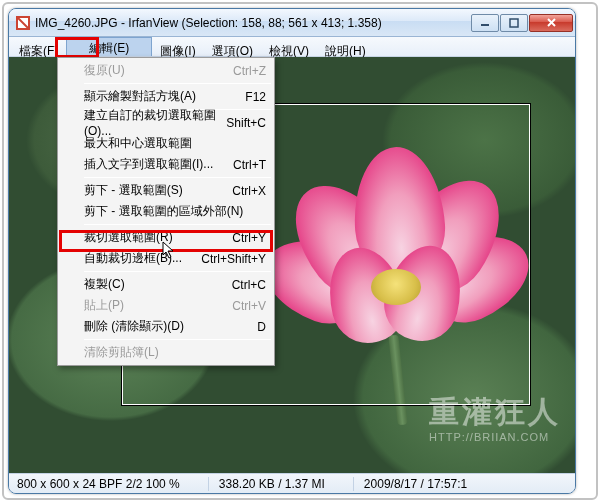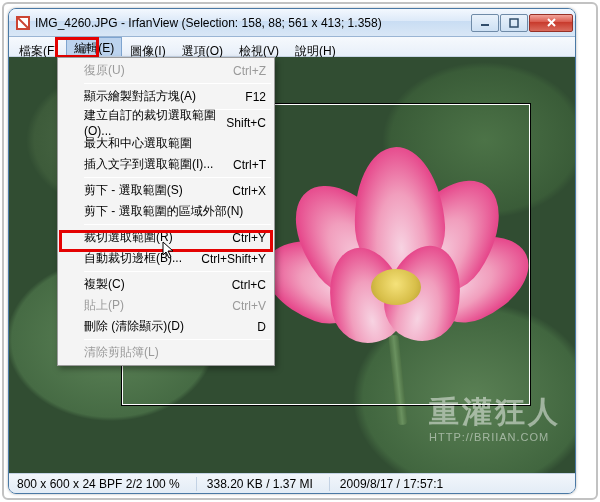--- a/index.html
+++ b/index.html
@@ -7,21 +7,21 @@
 .outer{border:2px solid #c2c2c2;border-radius:6px;width:596px;height:498px;margin:2px;background:#fff;position:relative}
 .window{position:absolute;left:4px;top:4px;width:568px;height:486px;border:1px solid #4a79a5;border-radius:8px;box-shadow:0 0 3px rgba(0,0,0,.3);overflow:hidden;background:linear-gradient(#dfeaf7,#cfe0f2)}
 .titlebar{height:28px;background:linear-gradient(#f3f8fe,#dce9f8 45%,#c9ddf3 46%,#d9e7f6);display:flex;align-items:center;padding:0 2px 0 6px;border-bottom:1px solid #9ab5d4}
 .appicon{width:16px;height:16px;display:flex;align-items:center;justify-content:center;margin-right:4px}
 .title{flex:1;color:#000;white-space:nowrap;overflow:hidden}
 .winbtns{display:flex;gap:1px}
 .winbtn{width:28px;height:18px;border:1px solid #6f8ba8;border-radius:2px;background:linear-gradient(#e9f2fb,#cde0f3);display:flex;align-items:center;justify-content:center;color:#314d6b}
 .winbtn.close{width:44px;background:linear-gradient(#f2a49b,#d9574a 45%,#c83b2d 46%,#da6b5d);border-color:#963127;color:#fff}
 .menubar{height:20px;background:linear-gradient(#f6f9fd,#e7eff9);display:flex;align-items:stretch;border-bottom:1px solid #c7d5e6;padding-left:2px}
 .menuitem{padding:6px 8px;color:#000;cursor:default}
-.menuitem.open{background:#bcd3ee;border:1px solid #7ea4cf;border-bottom:none;padding:2px 7px}
+.menuitem.open{background:#bcd3ee;border:1px solid #7ea4cf;border-bottom:none;padding:2px 22px}
 .red-box{border:3px solid #e40202;position:absolute;pointer-events:none}
 .canvas{position:absolute;left:0;top:48px;right:0;bottom:20px;background:#3b5a3e;overflow:hidden}
 .leaves{position:absolute;inset:0;background:
  radial-gradient(ellipse 180px 140px at 18% 68%,#5c8357 0%,#466b44 55%,transparent 58%),
  radial-gradient(ellipse 200px 160px at 82% 82%,#5a8054 0%,#41663f 55%,transparent 60%),
  radial-gradient(ellipse 170px 130px at 84% 20%,#4c7347 0%,#3a5c38 55%,transparent 60%),
  radial-gradient(ellipse 160px 120px at 20% 20%,#516f4c 0%,#3d5b3a 55%,transparent 60%),
  #314d32}
 .flower{position:absolute;left:260px;top:80px;width:260px;height:230px}
 .petal{position:absolute;border-radius:50% 50% 48% 48%/62% 62% 38% 38%;background:radial-gradient(ellipse at 50% 78%,#f7d3e2 0%,#f19ebd 38%,#e6498c 72%,#d32d77 100%)}
@@ -35,21 +35,21 @@
 .center{position:absolute;left:102px;top:132px;width:50px;height:36px;border-radius:50%;background:radial-gradient(circle at 50% 42%,#f5e27a 0%,#d8bf4a 60%,#b59a2f 100%)}
 .stem{position:absolute;left:124px;top:198px;width:10px;height:90px;background:linear-gradient(90deg,#4d7145,#6a915f,#4d7145);transform:rotate(-6deg);border-radius:4px}
 .sel{position:absolute;border:1px solid #000;outline:1px solid #fff;outline-offset:-2px}
 .dropdown{position:absolute;left:48px;top:48px;width:218px;background:#f4f4f4;border:1px solid #9c9c9c;box-shadow:2px 3px 6px rgba(0,0,0,.35);padding:2px}
 .dd-item{display:flex;align-items:center;height:21px;padding:0 6px 0 24px;color:#000;position:relative}
 .dd-item .sc{margin-left:auto;color:#000}
 .dd-item.dis{color:#9a9a9a}
 .dd-item.dis .sc{color:#9a9a9a}
 .dd-sep{height:1px;background:#c8c8c8;margin:2px 1px 2px 24px;border-bottom:1px solid #fff}
 .cursor{position:absolute;pointer-events:none}
-.statusbar{position:absolute;left:0;right:0;bottom:0;height:20px;background:linear-gradient(#f2f6fb,#e3ecf6);border-top:1px solid #c3d2e4;display:flex;align-items:center;gap:16px;padding:0 8px;color:#000}
+.statusbar{position:absolute;left:0;right:0;bottom:0;height:20px;background:linear-gradient(#f2f6fb,#e3ecf6);border-top:1px solid #c3d2e4;display:flex;align-items:center;gap:28px;padding:0 8px;color:#000}
 .statusbar span:first-child{flex:0 0 auto}
 .statusbar .seg{border-left:1px solid #c3d2e4;padding-left:10px}
 .wm{position:absolute;right:14px;bottom:30px;color:rgba(255,255,255,.48);pointer-events:none}
 .wm .big{font-size:30px;font-weight:bold;letter-spacing:3px;font-family:"Microsoft JhengHei",sans-serif}
 .wm .sm{font-size:11px;letter-spacing:1px;margin-top:-2px}
 </style>
 </head>
 <body>
 
 <div class="outer">

